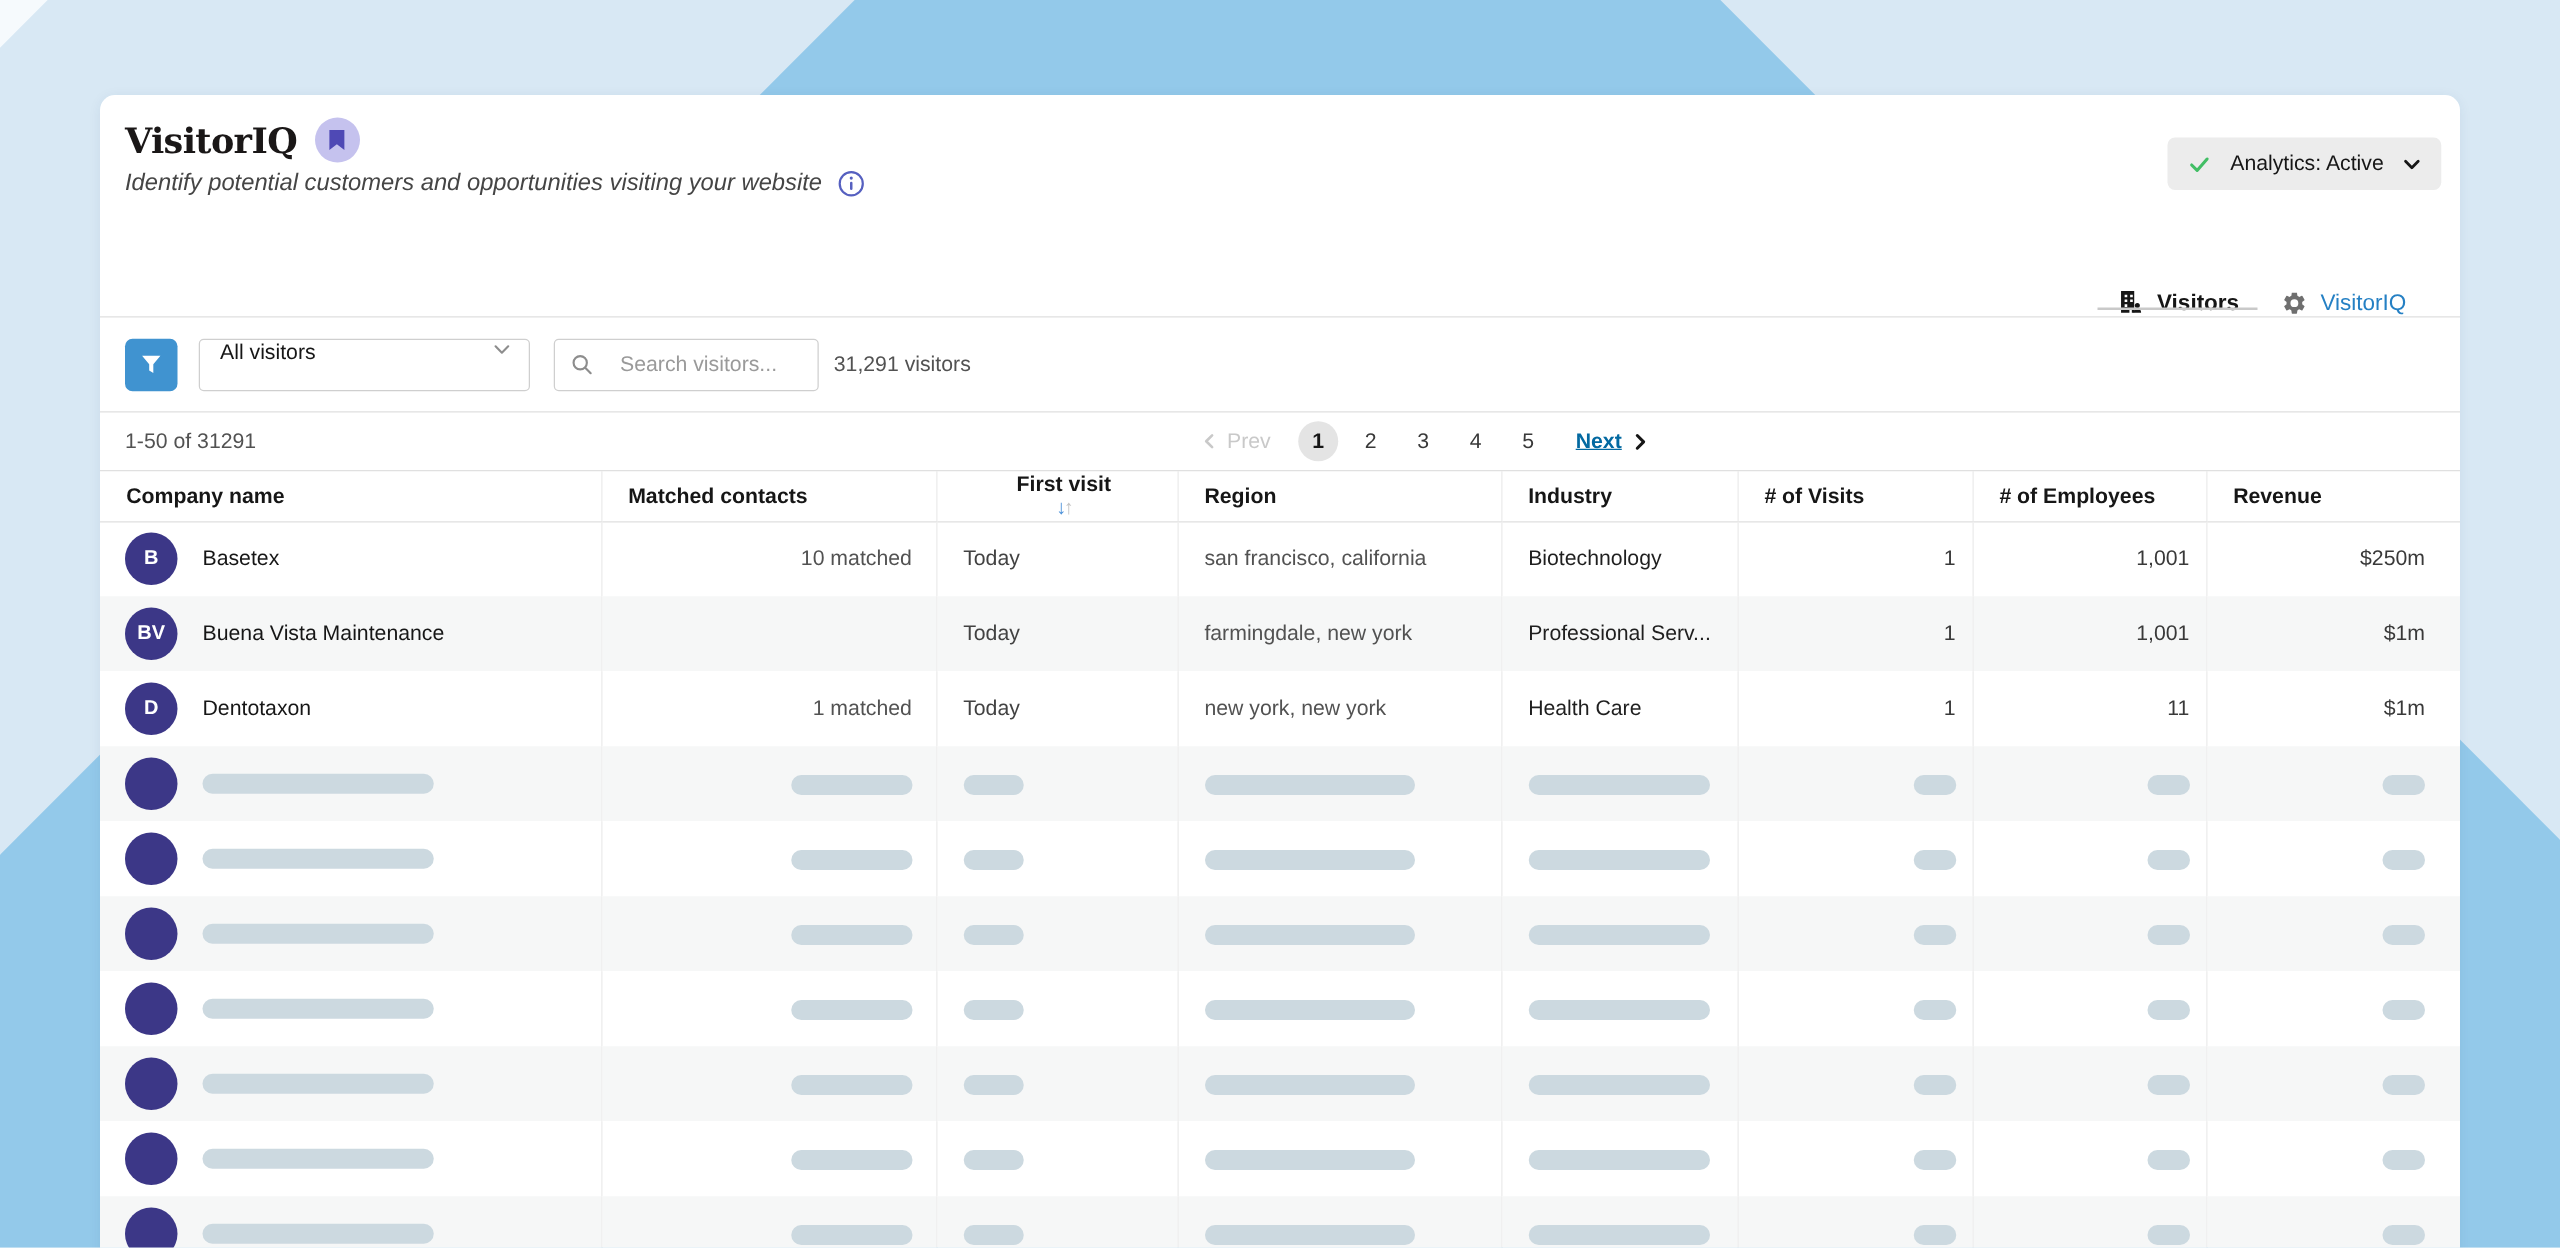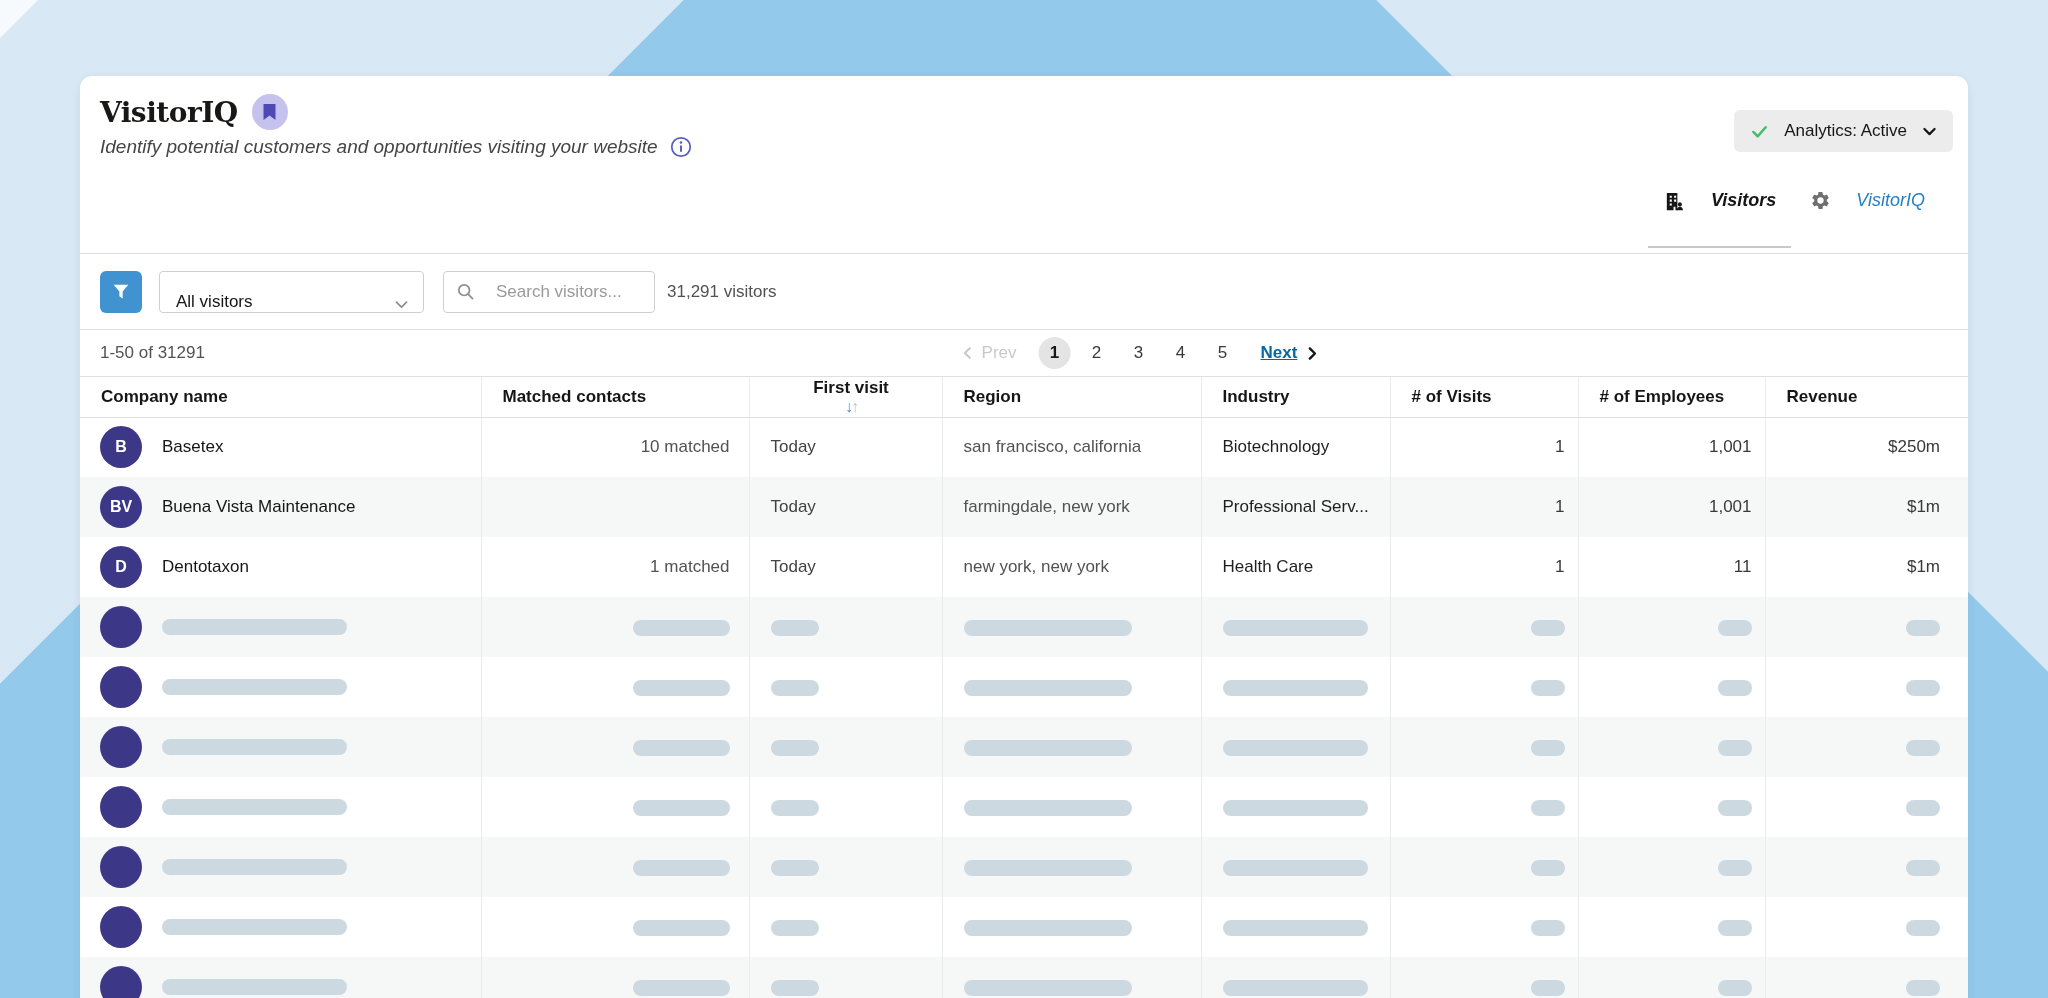--- a/index.html
+++ b/index.html
@@ -52,45 +52,44 @@
     background:#ececec; border:none; border-radius:6px;
     font-family:inherit; font-size:17px; color:#161616; cursor:pointer;
   }
   
   .tab-row {
     height:64px; border-bottom:1px solid #e0e0e0;
     display:flex; justify-content:flex-end; align-items:stretch;
     padding-right:26px;
   }
   .tab {
-    position:relative; display:flex; align-items:flex-start; gap:25px;
+    position:relative; display:flex; align-items:flex-end; gap:10px;
     padding:0 17px; font-size:18px; cursor:pointer; background:none; border:none;
     font-family:inherit;
-    font-style:italic;
   }
   .tab-visitors { font-weight:700; color:#161616; }
   .tab-visitors::after {
     content:""; position:absolute; left:2px; right:2px; bottom:5px;
     height:2px; background:#c9c9c9;
   }
   .tab-settings { color:#2580c4; }
   
   .toolbar {
     height:76px; border-bottom:1px solid #e0e0e0;
     display:flex; align-items:center; padding:0 20px;
   }
   .filter-btn {
     width:42px; height:42px; border:none; border-radius:6px;
     background:#4093d0; display:flex; align-items:center; justify-content:center;
     cursor:pointer; flex:none;
   }
   .filter-select {
     margin-left:17px; width:265px; height:42px;
     border:1px solid #cfcfcf; border-radius:4px; background:#fff;
-    display:flex; align-items:flex-end; justify-content:space-between;
+    display:flex; align-items:flex-start; justify-content:space-between;
     padding:0 14px 0 16px; font-size:17px; color:#161616; cursor:pointer;
     font-family:inherit;
   }
   .search-box {
     margin-left:19px; width:212px; height:42px;
     border:1px solid #cfcfcf; border-radius:4px; background:#fff;
     display:flex; align-items:center; gap:9px; padding:0 12px;
   }
   .search-box input {
     border:none; outline:none; width:100%; font-size:17px;

